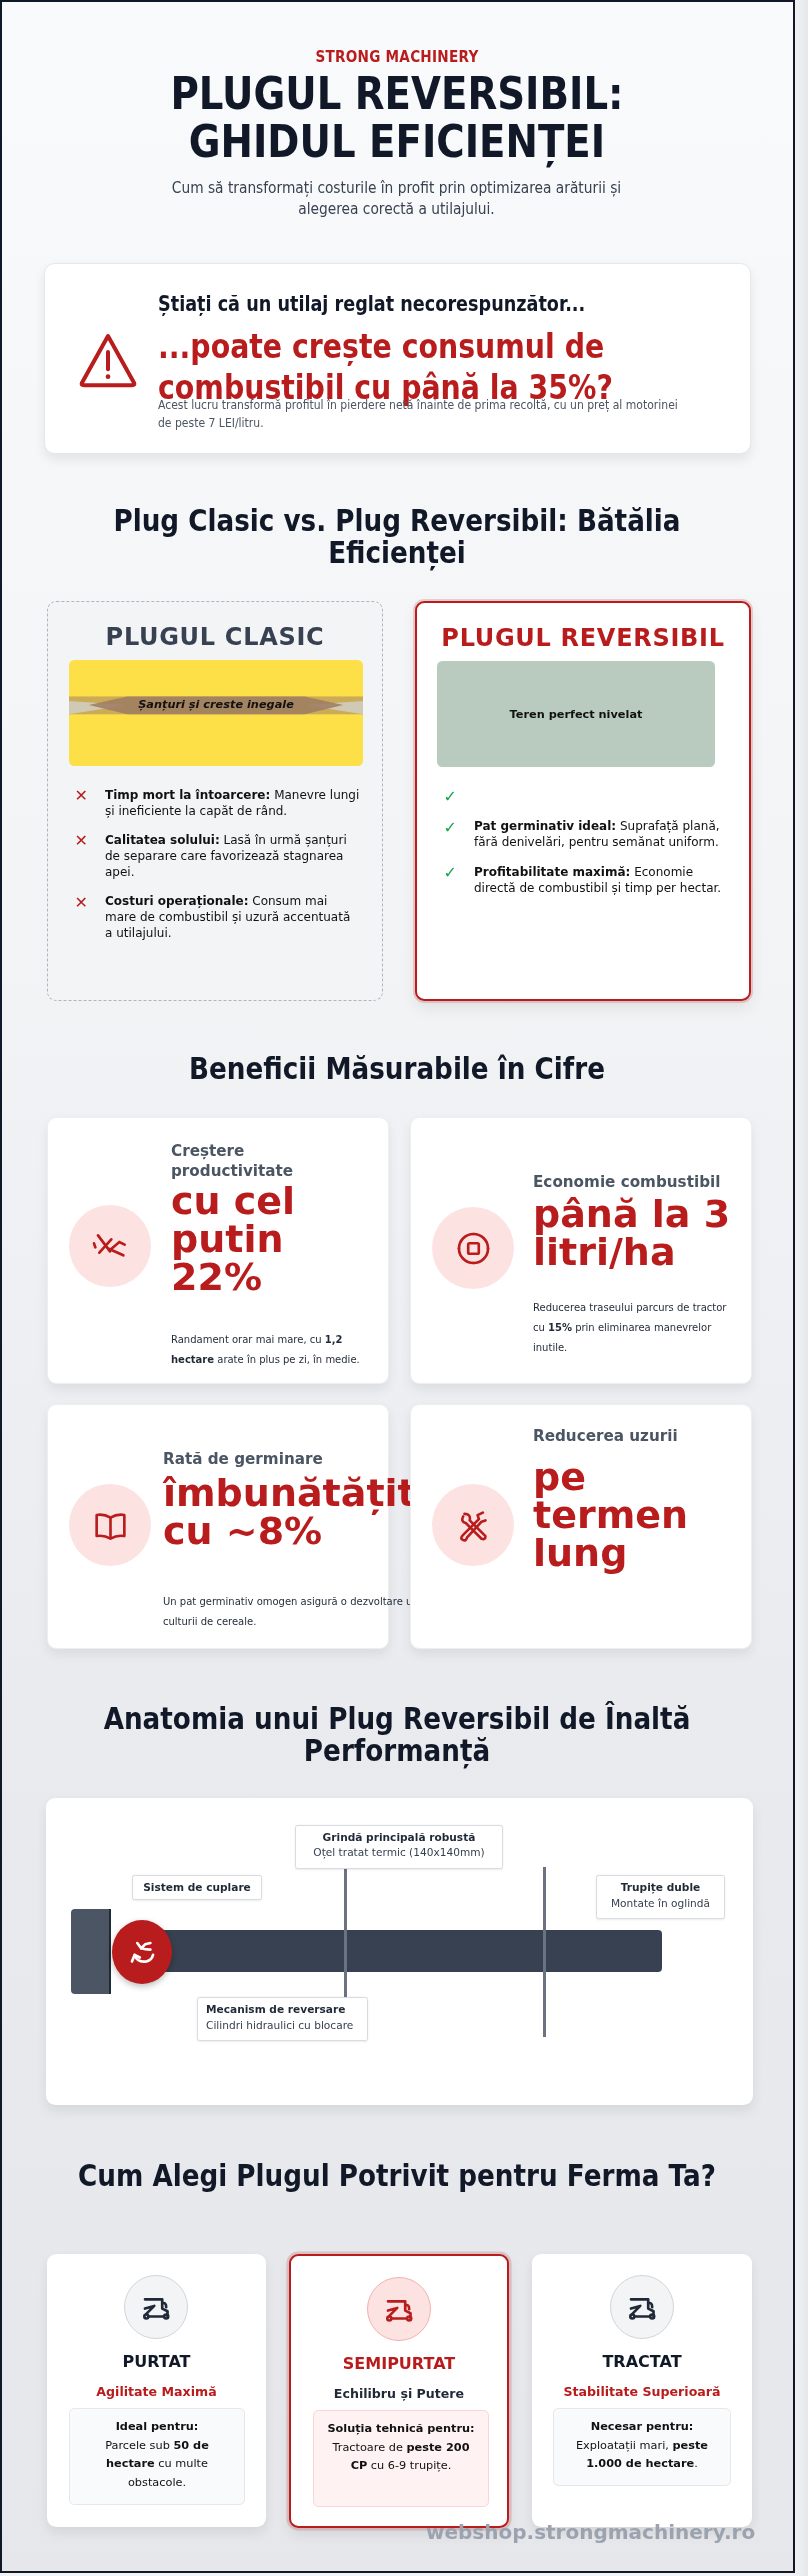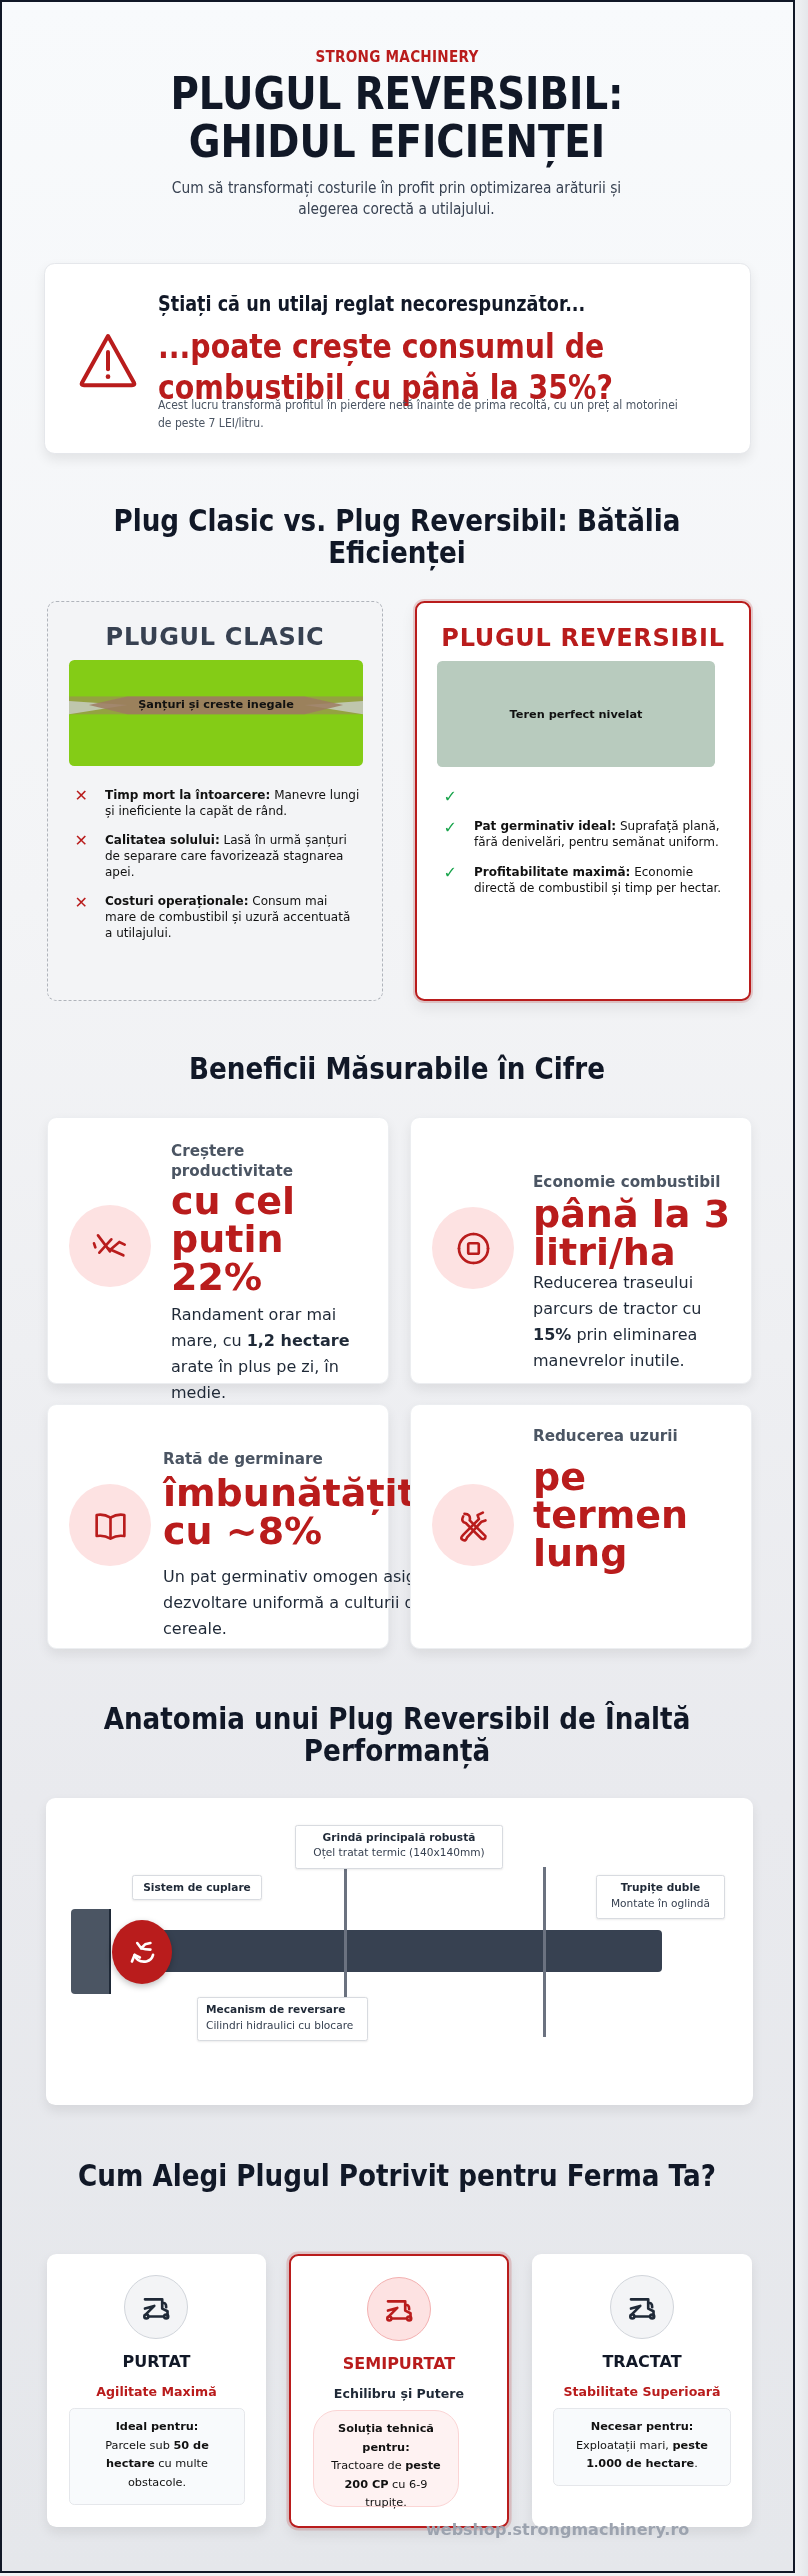--- a/index.html
+++ b/index.html
@@ -51,41 +51,41 @@
     border: 1.3px dashed #b0b4bb; border-radius: 9.3px; background: #f3f4f6; }
   .cmp-rev { left: 413px; top: 599px; width: 336px; height: 400px;
     border: 2px solid #b91c1c; border-radius: 9.3px; background: #fff;
     box-shadow: 0 0 0 2px rgba(185,28,28,0.18), 0 6.6px 14.6px rgba(0,0,0,0.08); }
   .cmp-title { left: 0; width: 100%; top: 21px; text-align: center; font-weight: bold;
     font-size: 24px; letter-spacing: 0.7px; }
   .cmp-classic .cmp-title { color: #374151; }
   .cmp-rev .cmp-title { color: #b91c1c; }
   .cmp-visual { left: 21px; top: 58px; width: 294px; height: 106px; border-radius: 5.3px;
     overflow: hidden; display: flex; align-items: center; justify-content: center; }
-  .cmp-classic .cmp-visual { background: #84cc16; }
+  .cmp-classic .cmp-visual { background: #fde047; font-style: italic; }
   .cmp-rev .cmp-visual { left: 20px; width: 278px; background: #b8cbbe; }
   .cmp-visual svg { position: absolute; left: 0; top: 0; }
   .cmp-visual-label { position: relative; font-weight: bold; font-size: 11.3px; color: #111;
     margin-top: -17px; }
   .cmp-rev .cmp-visual-label { margin-top: 0; }
   .cmp-list { left: 26.5px; top: 185px; width: 285px; list-style: none; }
   .cmp-item { display: flex; margin-bottom: 13.2px; font-size: 12px; line-height: 16px; color: #111; }
   .cmp-mark { width: 30.5px; flex: 0 0 30.5px; font-size: 16px; line-height: 16px; padding-top: 1.3px; }
   .mark-x { color: #b91c1c; }
   .mark-check { color: #16a34a; }
   .cmp-item b { font-weight: bold; }
 
   
   .ben-card { background: #fff; border-radius: 9.3px; border: 0.7px solid #eceef1;
     box-shadow: 0 5.3px 12px rgba(0,0,0,0.07); }
   .ben-icon { width: 82px; height: 82px; border-radius: 50%; background: #fde2e2;
     display: flex; align-items: center; justify-content: center; }
   .ben-label { font-weight: bold; font-size: 15.2px; line-height: 20px; color: #4b5563; }
   .ben-value { font-weight: bold; font-size: 38px; line-height: 38px; color: #b91c1c; white-space: normal; }
-  .ben-desc { font-size: 16px; line-height: 26px; color: #1f2937; }
+  .ben-desc { font-size: 10px; line-height: 20px; color: #1f2937; margin-top: 28px; }
   .ben-desc b { font-weight: bold; }
 
   
   .anat-card { left: 44px; top: 1796px; width: 707px; height: 307px; background: #fff;
     border-radius: 9.3px; box-shadow: 0 5.3px 12px rgba(0,0,0,0.08); }
   .anat-tag { background: #fff; border: 0.7px solid #d8dbe0; border-radius: 2.6px;
     box-shadow: 0 0.7px 2px rgba(0,0,0,0.08); padding: 4px 8px; text-align: center; }
   .anat-tag .t { font-weight: bold; font-size: 10.6px; color: #1f2937; line-height: 14.6px; }
   .anat-tag .s { font-size: 10.6px; color: #374151; line-height: 16px; }
 
@@ -97,21 +97,21 @@
   .featured .ch-icon { background: #fde2e2; border-color: #f3b0b0; }
   .ch-name { font-weight: bold; font-size: 16px; color: #111827; text-align: center; }
   .featured .ch-name { color: #b91c1c; }
   .ch-tag { font-weight: bold; font-size: 12.6px; color: #b91c1c; text-align: center; }
   .featured .ch-tag { color: #1f2937; }
   .ch-box { background: #f8fafc; border: 0.7px solid #e5e7eb; border-radius: 5.3px;
     text-align: center; font-size: 11.3px; line-height: 18.5px; color: #111; padding: 9.3px 12px; }
   .featured .ch-box { background: #fef2f2; border-color: #fbd5d5; }
   .ch-box b { font-weight: bold; }
 
-  .footer-url { left: 424px; top: 2518px; font-weight: bold; font-size: 16px; color: #9ca3af; white-space: nowrap; }
+  .footer-url { left: 424px; top: 2518px; font-weight: bold; font-size: 20px; color: #9ca3af; white-space: nowrap; }
 </style>
 </head>
 <body>
 
 <div class="frame">
 
   <div class="abs brand">STRONG MACHINERY</div>
   <div class="abs main-title">
     <div>PLUGUL REVERSIBIL:</div>
     <div>GHIDUL EFICIENȚEI</div>
@@ -321,21 +321,21 @@
             <path d="M6 22 L20 18 L8 30"></path>
             <path d="M12 34 L34 34"></path>
         <circle cx="8" cy="34" r="3"></circle>
             <circle cx="38" cy="34" r="3"></circle>
             <path d="M32 14 Q38 12 38 20"></path>
           </g>
         </svg>
     </div>
     <div class="abs ch-name" style="left:0; width:100%; top:98px;">SEMIPURTAT</div>
     <div class="abs ch-tag" style="left:0; width:100%; top:130px;">Echilibru și Putere</div>
-    <div class="abs ch-box" style="left:22px; top:154px; width:146px; height:97px;border-radius:24px;">
+    <div class="abs ch-box" style="left:22px; top:154px; width:176px; height:97px;">
       <div><b>Soluția tehnică pentru:</b></div>
       <div><span>Tractoare de </span><b>peste 200 CP</b><span> cu 6-9 trupițe.</span></div>
     </div>
   </div>
 
   <div class="abs ch-card" style="left:530px; top:2252px; width:220px; height:273px;">
     <div class="abs ch-icon" style="left:78px; top:21px;">
       <svg width="30.5" height="26.5" viewBox="0 0 46 40">
           <g stroke="#1f2937" stroke-width="4" fill="none" stroke-linecap="round" stroke-linejoin="round">
         <path d="M6 8 L32 8 L32 22 L40 26 L40 34"></path>

